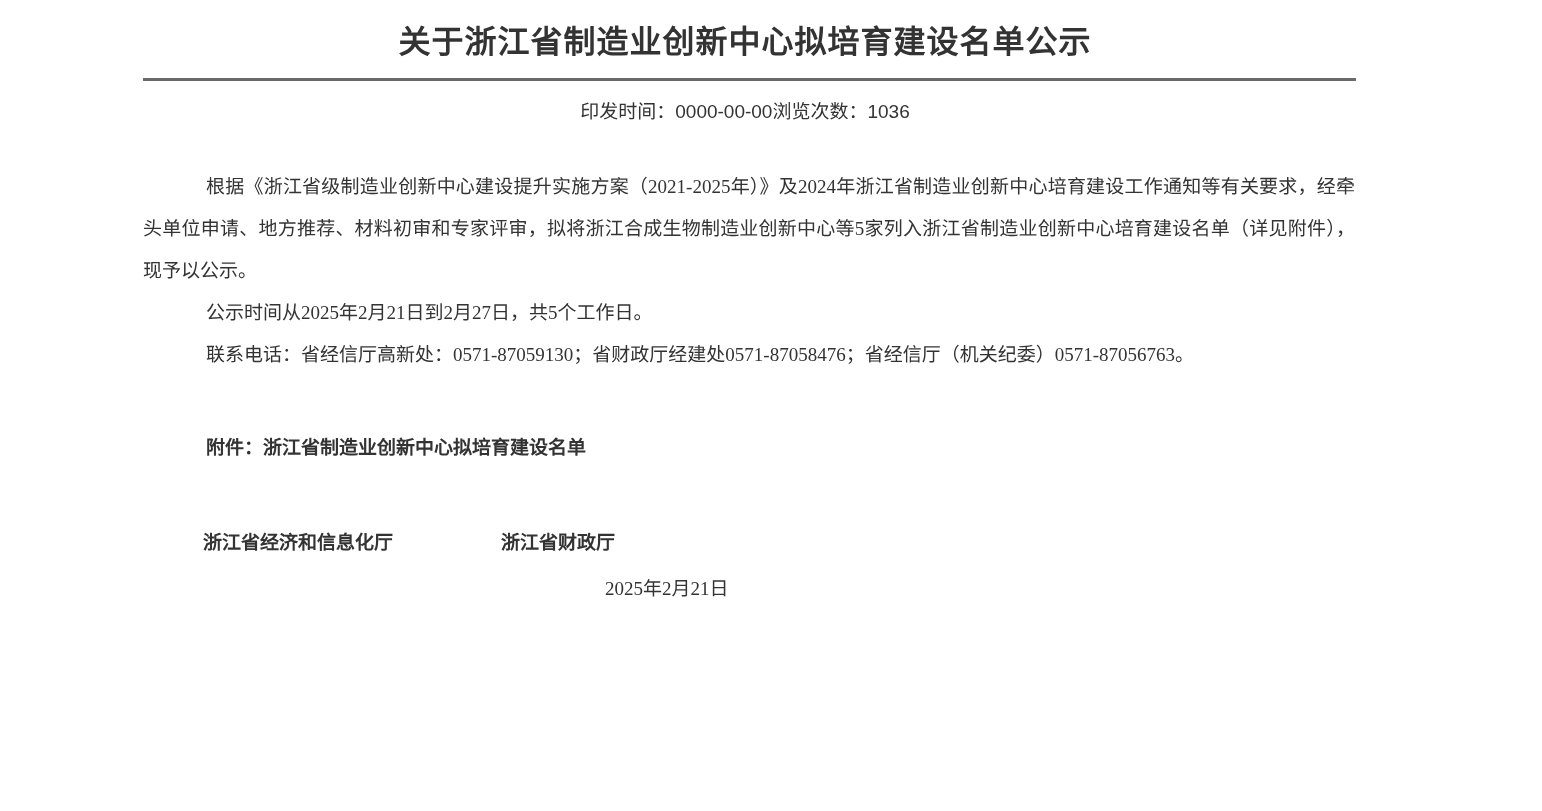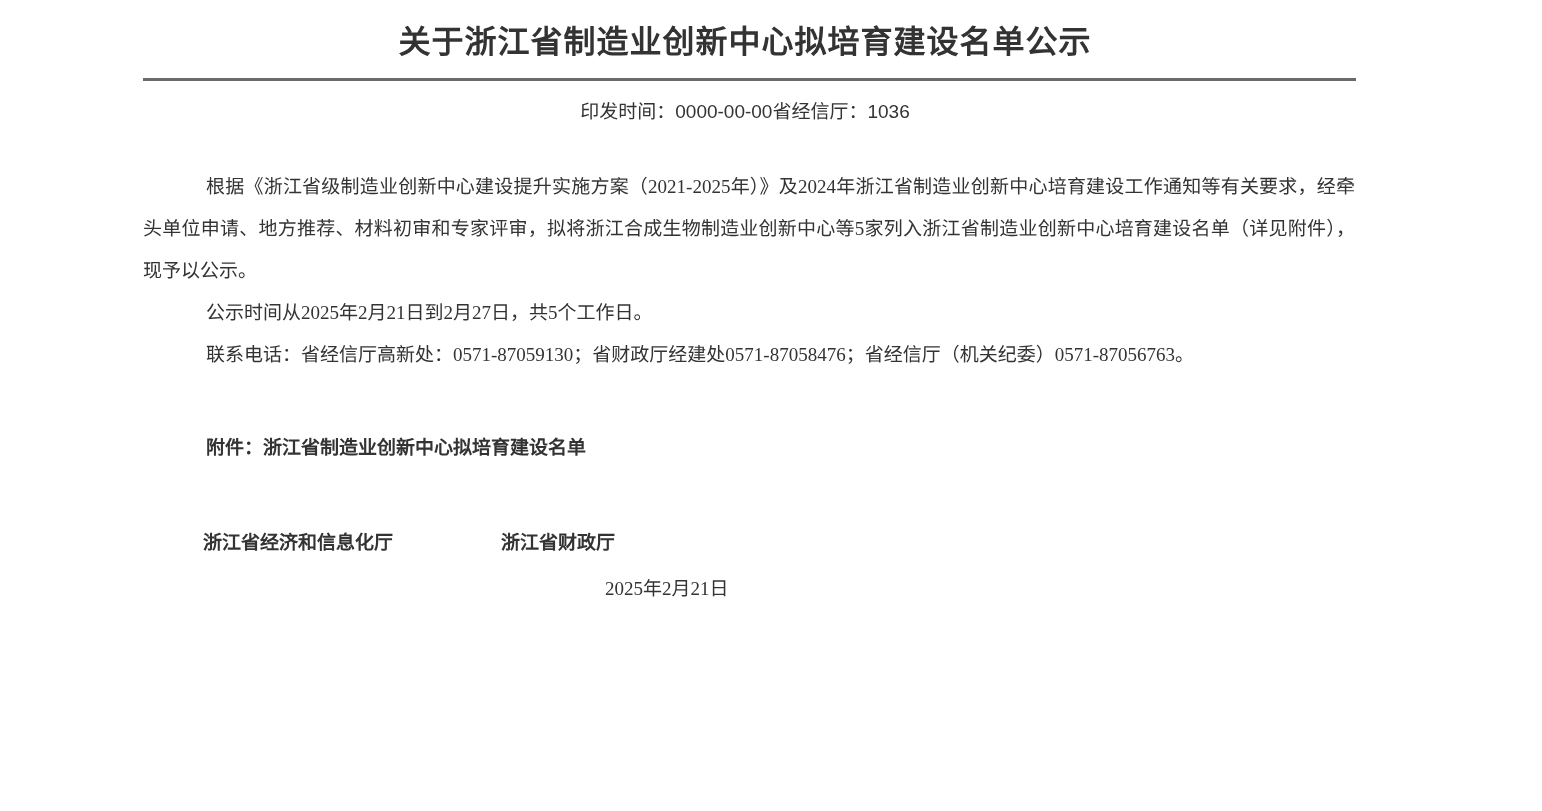--- a/index.html
+++ b/index.html
@@ -90,21 +90,21 @@
 
     <h1 class="title">关于浙江省制造业创新中心拟培育建设名单公示</h1>
 
     <div class="divider"></div>
 
     <div class="meta">
       <span>
         <span>印发时间：</span><span>0000-00-00</span>
       </span>
       <span>
-        <span>省经信厅：</span><span>1036</span>
+        <span>浏览次数：</span><span>1036</span>
       </span>
     </div>
 
     <div class="content">
       <p>根据《浙江省级制造业创新中心建设提升实施方案（2021-2025年）》及2024年浙江省制造业创新中心培育建设工作通知等有关要求，经牵头单位申请、地方推荐、材料初审和专家评审，拟将浙江合成生物制造业创新中心等5家列入浙江省制造业创新中心培育建设名单（详见附件），现予以公示。</p>
       <p>公示时间从2025年2月21日到2月27日，共5个工作日。</p>
       <p>联系电话：省经信厅高新处：0571-87059130；省财政厅经建处0571-87058476；省经信厅（机关纪委）0571-87056763。</p>
 
       <div class="spacer"></div>
 

